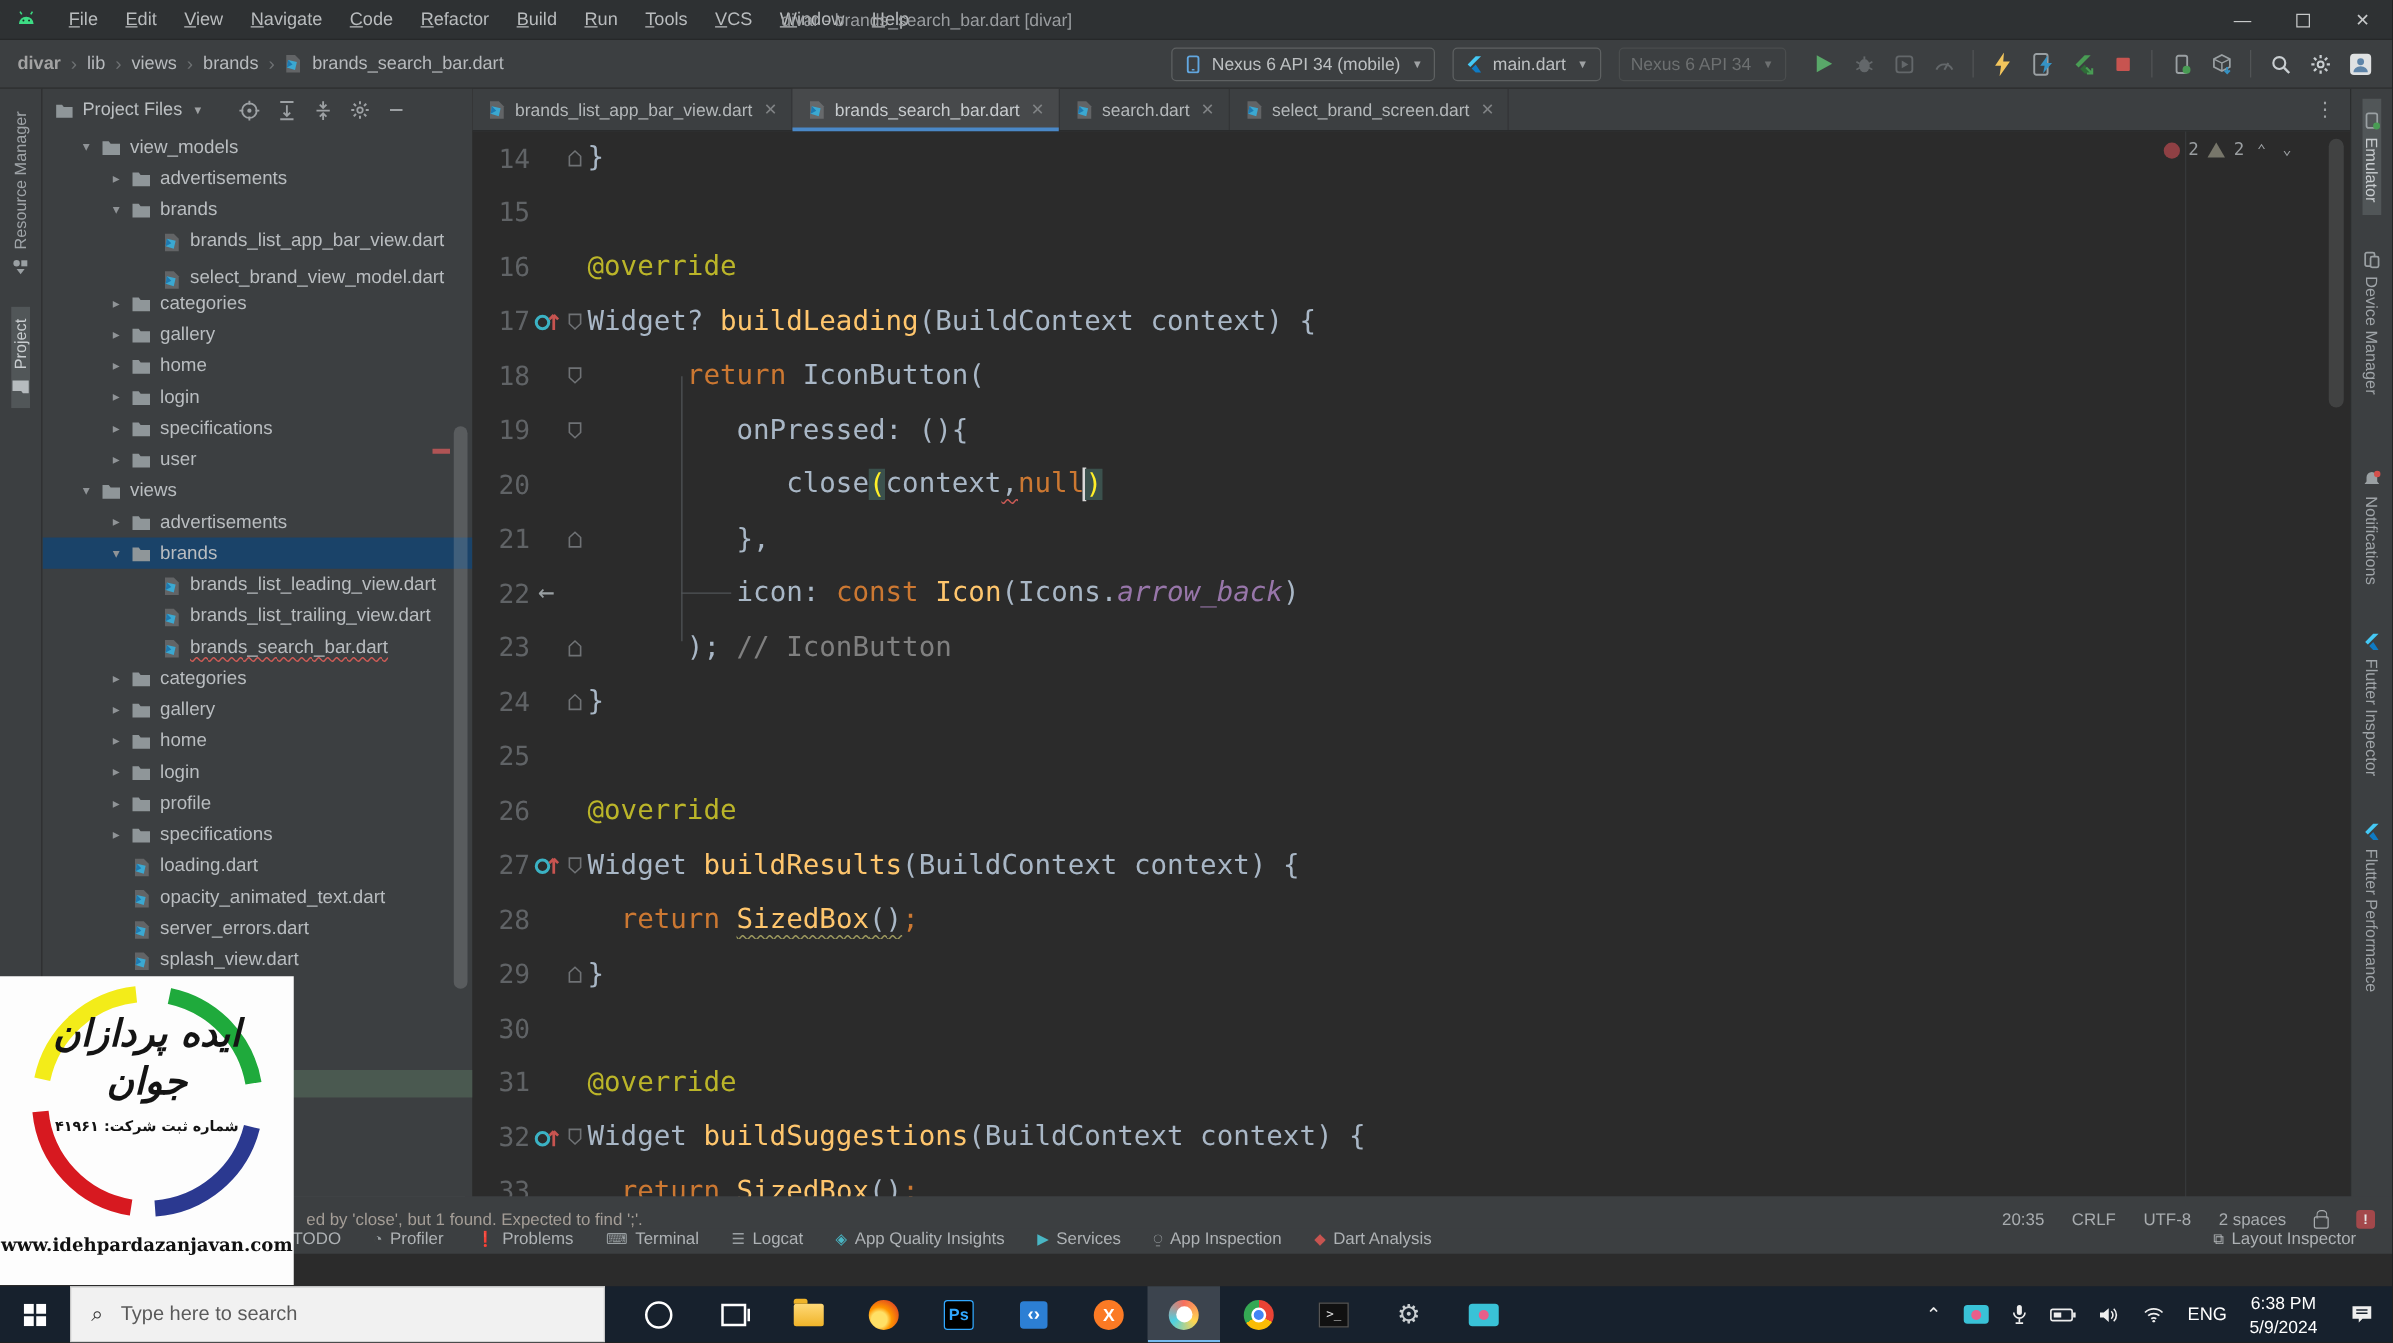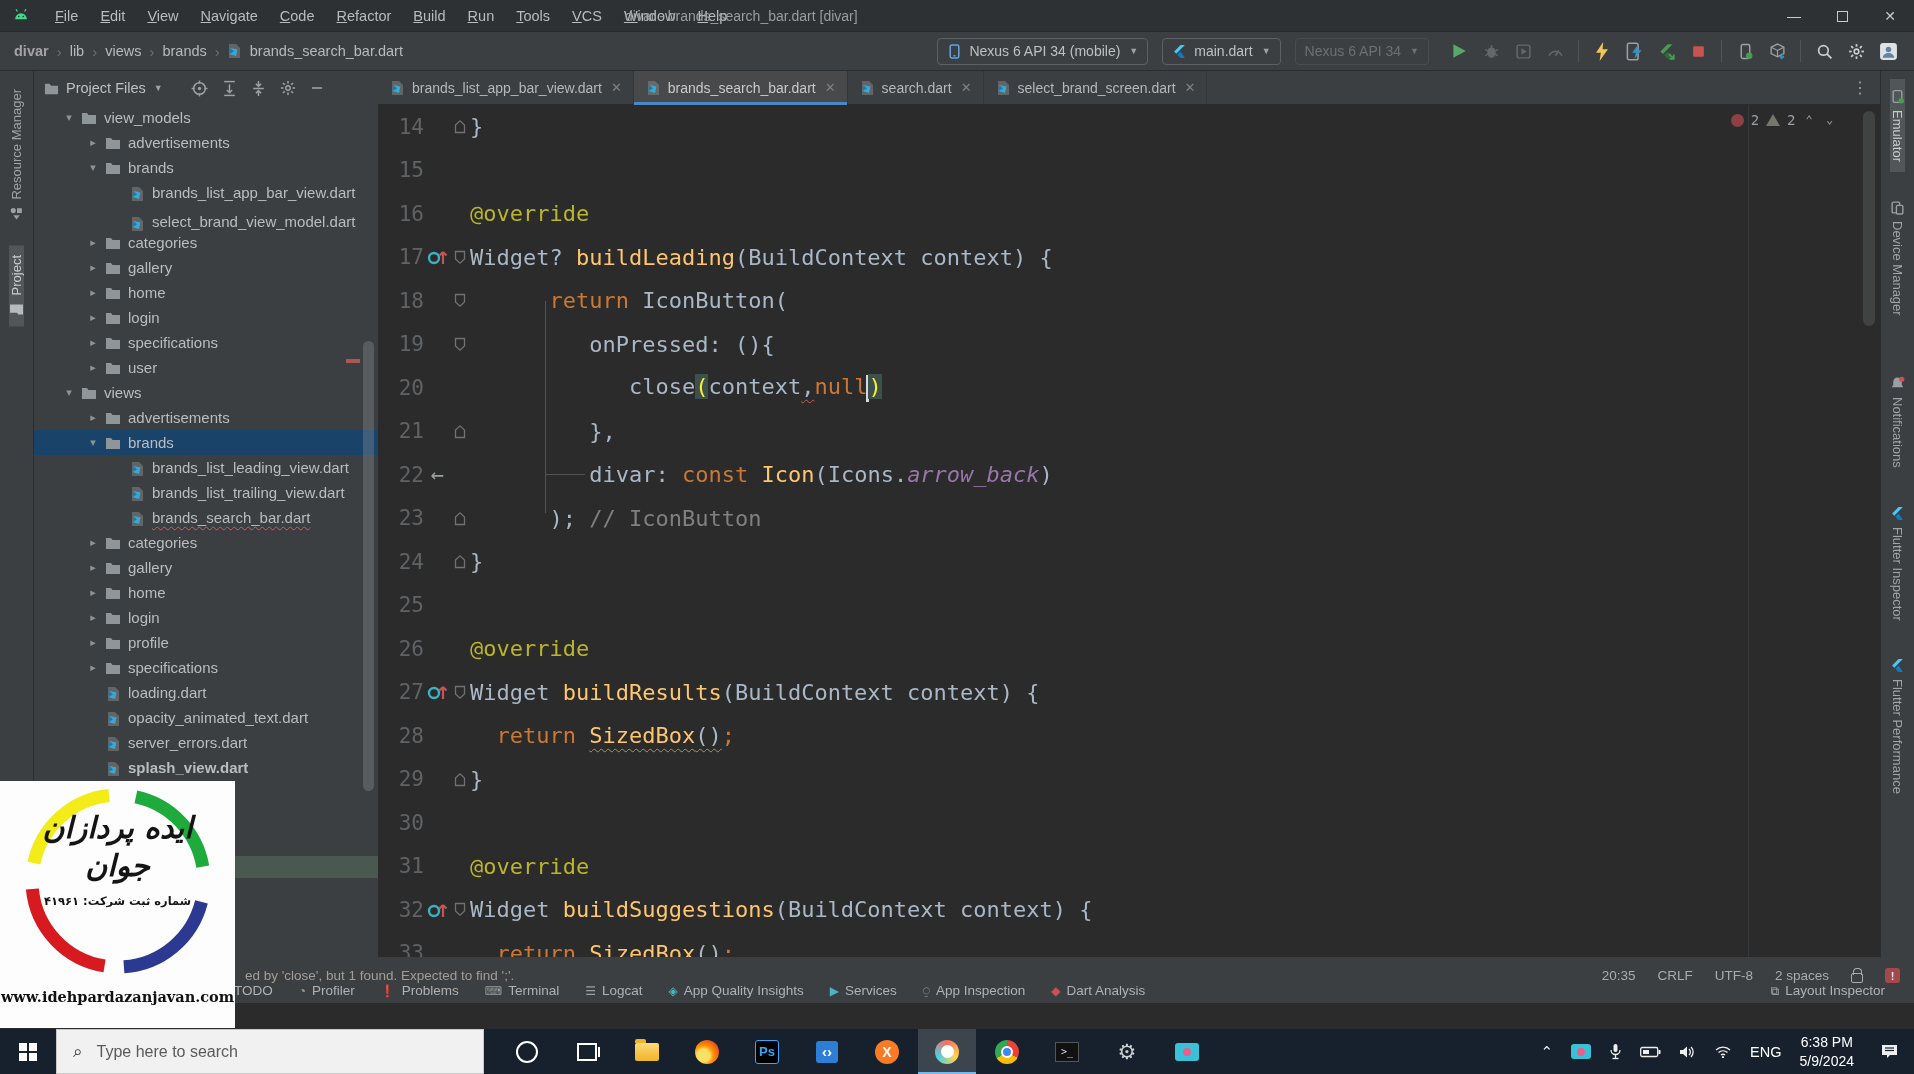--- a/index.html
+++ b/index.html
@@ -674,21 +674,21 @@
             <span class="chev"></span>
             <span class="t-icon">
               <svg width="16" height="16" viewBox="0 0 16 16">
                 <path d="M3 1 h7 l4 4 v10 H3 Z" fill="#87898b" opacity=".5"></path>
                 <polygon points="4.5,5 11.5,6.5 10,13 3.5,11" fill="#3ba8d1"></polygon>
                 <polygon points="4.5,5 8,8.5 3.5,11" fill="#1f79b0"></polygon>
               </svg>
             </span>
             <span class="t-label">server_errors.dart</span>
           </div>
-          <div class="trow" style="padding-left: 52px; font-weight: bold;">
+          <div class="trow" style="padding-left: 52px;">
             <span class="chev"></span>
             <span class="t-icon">
               <svg width="16" height="16" viewBox="0 0 16 16">
                 <path d="M3 1 h7 l4 4 v10 H3 Z" fill="#87898b" opacity=".5"></path>
                 <polygon points="4.5,5 11.5,6.5 10,13 3.5,11" fill="#3ba8d1"></polygon>
                 <polygon points="4.5,5 8,8.5 3.5,11" fill="#1f79b0"></polygon>
               </svg>
             </span>
             <span class="t-label">splash_view.dart</span>
           </div>
@@ -835,21 +835,21 @@
                 </svg>
               </span>
               <span class="ctext"><span class="s-d">         },</span></span>
             </div>
             <div class="cline">
               <span class="ln">22</span>
               <span class="gmark">
                 <span class="g-arrow">←</span>
               </span>
               <span class="gfold"></span>
-              <span class="ctext"><span class="s-d">         </span><span class="s-d">divar: </span><span class="s-kw">const</span><span class="s-d"> </span><span class="s-fn">Icon</span><span class="s-d">(Icons.</span><span class="s-fld">arrow_back</span><span class="s-d">)</span></span>
+              <span class="ctext"><span class="s-d">         </span><span class="s-d">icon: </span><span class="s-kw">const</span><span class="s-d"> </span><span class="s-fn">Icon</span><span class="s-d">(Icons.</span><span class="s-fld">arrow_back</span><span class="s-d">)</span></span>
             </div>
             <div class="cline">
               <span class="ln">23</span>
               <span class="gmark"></span>
               <span class="gfold">
                 <svg width="14" height="15" viewBox="0 0 14 15">
                   <path d="M2.5 6 L7 1.8 L11.5 6 V13.5 H2.5 Z" fill="none" stroke="#6f7275" stroke-width="1.3"></path>
                 </svg>
               </span>
               <span class="ctext"><span class="s-d">      ); </span><span class="s-cmt">// IconButton</span></span>

